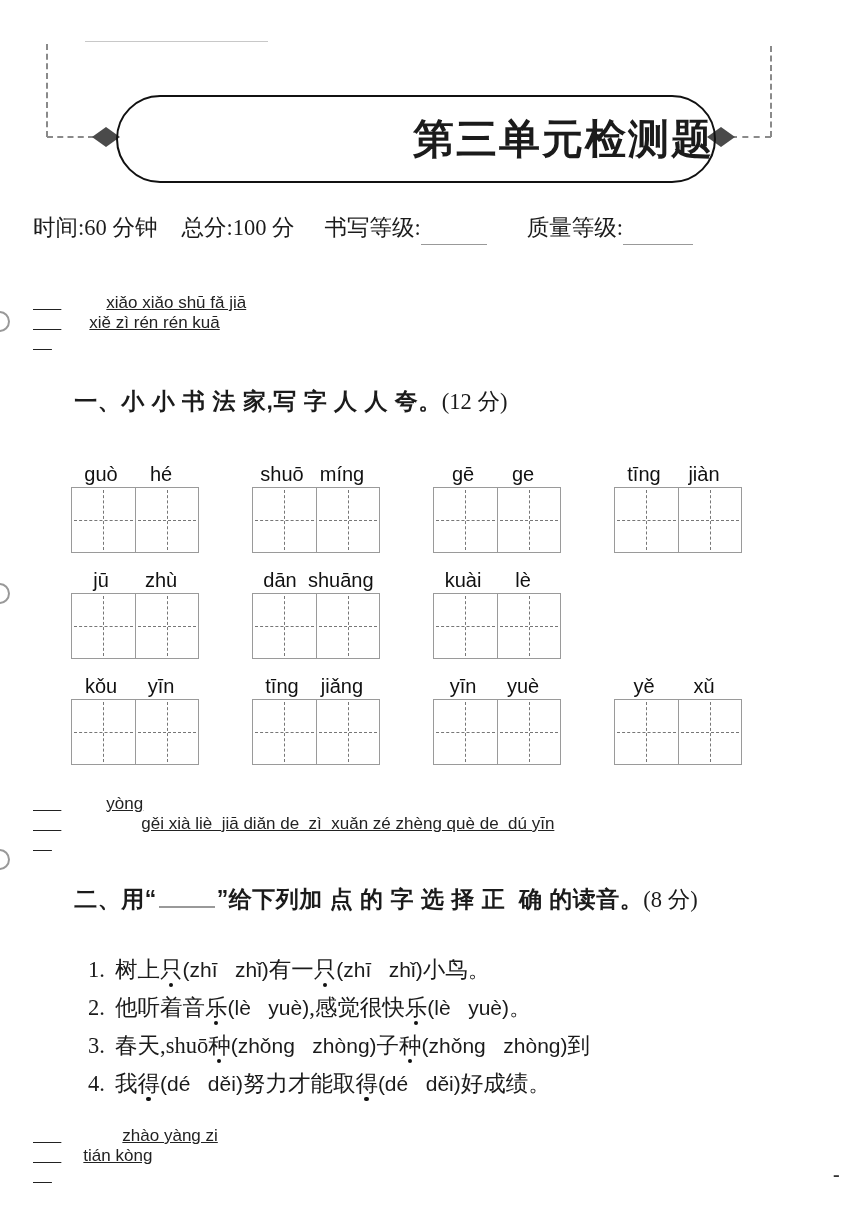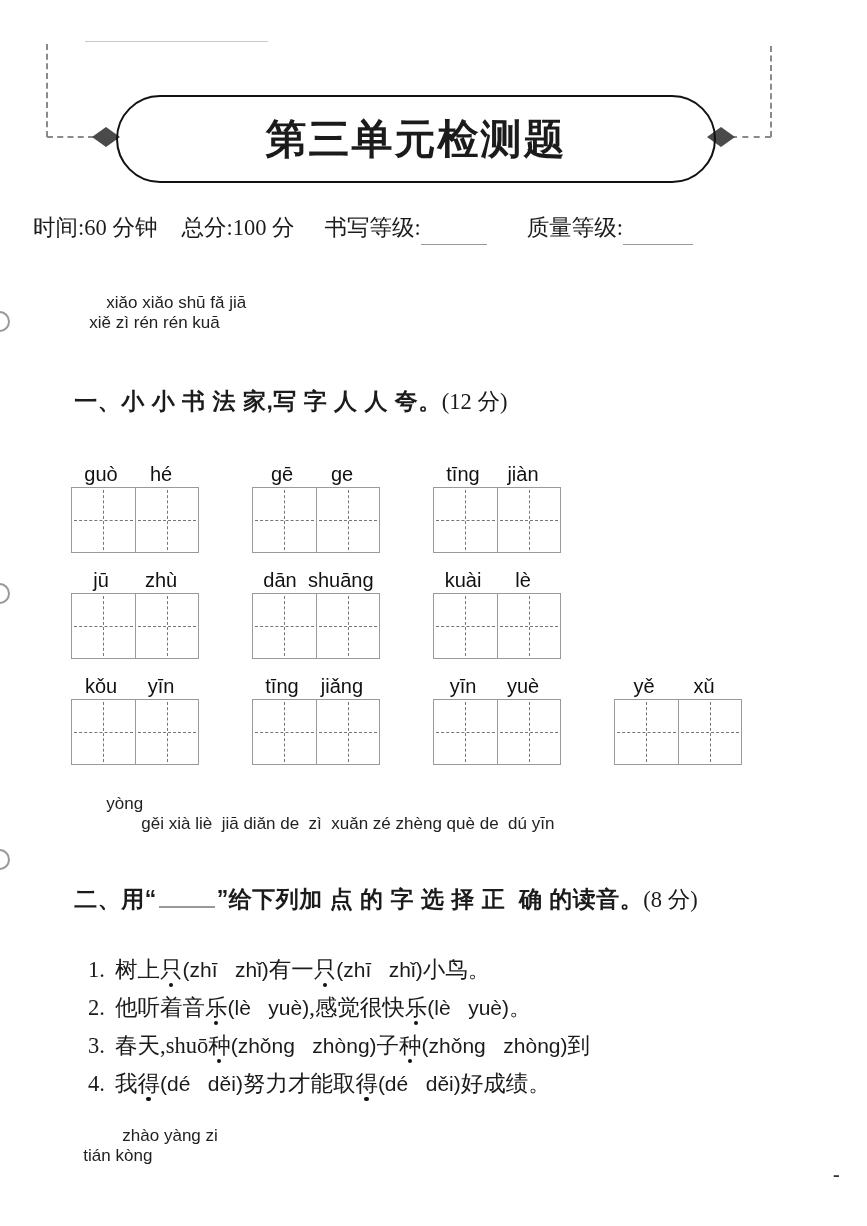--- a/index.html
+++ b/index.html
@@ -10,33 +10,33 @@
   .faint-line{left:85px;top:41px;width:183px;height:1px;background:#c8c8c8;}
   .dash-v-left{left:46px;top:44px;height:93px;border-left:2px dashed #8a8a8a;width:0;}
   .dash-h-left{left:47px;top:136px;width:47px;border-top:2px dashed #8a8a8a;height:0;}
   .dash-v-right{left:770px;top:46px;height:91px;border-left:2px dashed #8a8a8a;width:0;}
   .dash-h-right{left:731px;top:136px;width:40px;border-top:2px dashed #8a8a8a;height:0;}
   .diamond{width:28px;height:20px;background:#4a4a4a;
            clip-path:polygon(50% 0,100% 50%,50% 100%,0 50%);}
   .diamond-l{left:92px;top:127px;}
   .diamond-r{left:707px;top:127px;}
   .title-pill{left:116px;top:95px;width:596px;height:84px;border:2.5px solid #111;
-              border-radius:44px;display:flex;align-items:center;justify-content:center;}
+              border-radius:44px;display:flex;align-items:center;justify-content:flex-end;}
   .title-pill span{font-size:41px;font-weight:bold;letter-spacing:2px;}
   .hole{width:17px;height:17px;border:2px solid #999;border-radius:50%;left:-11px;background:#fff;}
   .hole1{top:311px;} .hole2{top:583px;} .hole3{top:849px;}
   .footer-mark{left:833px;top:1163px;font-size:20px;color:#333;font-weight:bold;}
   
   .content{position:relative;padding:212px 38px 0 33px;}
   .meta-row{display:flex;align-items:flex-end;font-size:22.5px;white-space:pre;}
   .meta-row .gap1{width:24px;} .meta-row .gap2{width:30px;} .meta-row .gap3{width:40px;}
   .u-line{display:inline-block;border-bottom:1.5px solid #999;margin-bottom:-2px;}
   .u1{width:66px;} .u2{width:70px;}
   .py-line{font-family:"Liberation Sans","DejaVu Sans",sans-serif;font-size:17px;color:#222;
-           white-space:pre-wrap;line-height:20px;}
+           white-space:pre-wrap;line-height:20px;text-decoration:underline;}
   .s1-pinyin{margin-top:30px;} .s1-pinyin .pa{margin-left:45px;} .s1-pinyin .pb{margin-left:28px;}
   .sec-head{font-family:"Liberation Sans","DejaVu Sans",sans-serif;font-weight:bold;
             font-size:23px;line-height:30px;letter-spacing:.5px;white-space:pre-wrap;}
   .s1-head{margin-top:3px;}
   .score{font-family:"Liberation Serif","DejaVu Serif",serif;font-weight:normal;
          font-size:22.5px;letter-spacing:0;}
   
   .grid-row{display:flex;gap:61px;margin-left:38px;margin-top:15px;}
   .grid-group{width:120px;}
   .grid-labels{display:flex;font-family:"Liberation Sans","DejaVu Sans",sans-serif;
@@ -106,20 +106,30 @@
               <span class="grid-label">guò</span>
               <span class="grid-label">hé</span>
             </div>
             <div class="grid-box">
               <div class="grid-cell"></div>
               <div class="grid-cell"></div>
             </div>
           </div>
           <div class="grid-group">
             <div class="grid-labels">
+              <span class="grid-label">shuō</span>
+              <span class="grid-label">míng</span>
+            </div>
+            <div class="grid-box">
+              <div class="grid-cell"></div>
+              <div class="grid-cell"></div>
+            </div>
+          </div>
+          <div class="grid-group">
+            <div class="grid-labels">
               <span class="grid-label">gē</span>
               <span class="grid-label">ge</span>
             </div>
             <div class="grid-box">
               <div class="grid-cell"></div>
               <div class="grid-cell"></div>
             </div>
           </div>
           <div class="grid-group">
             <div class="grid-labels">

